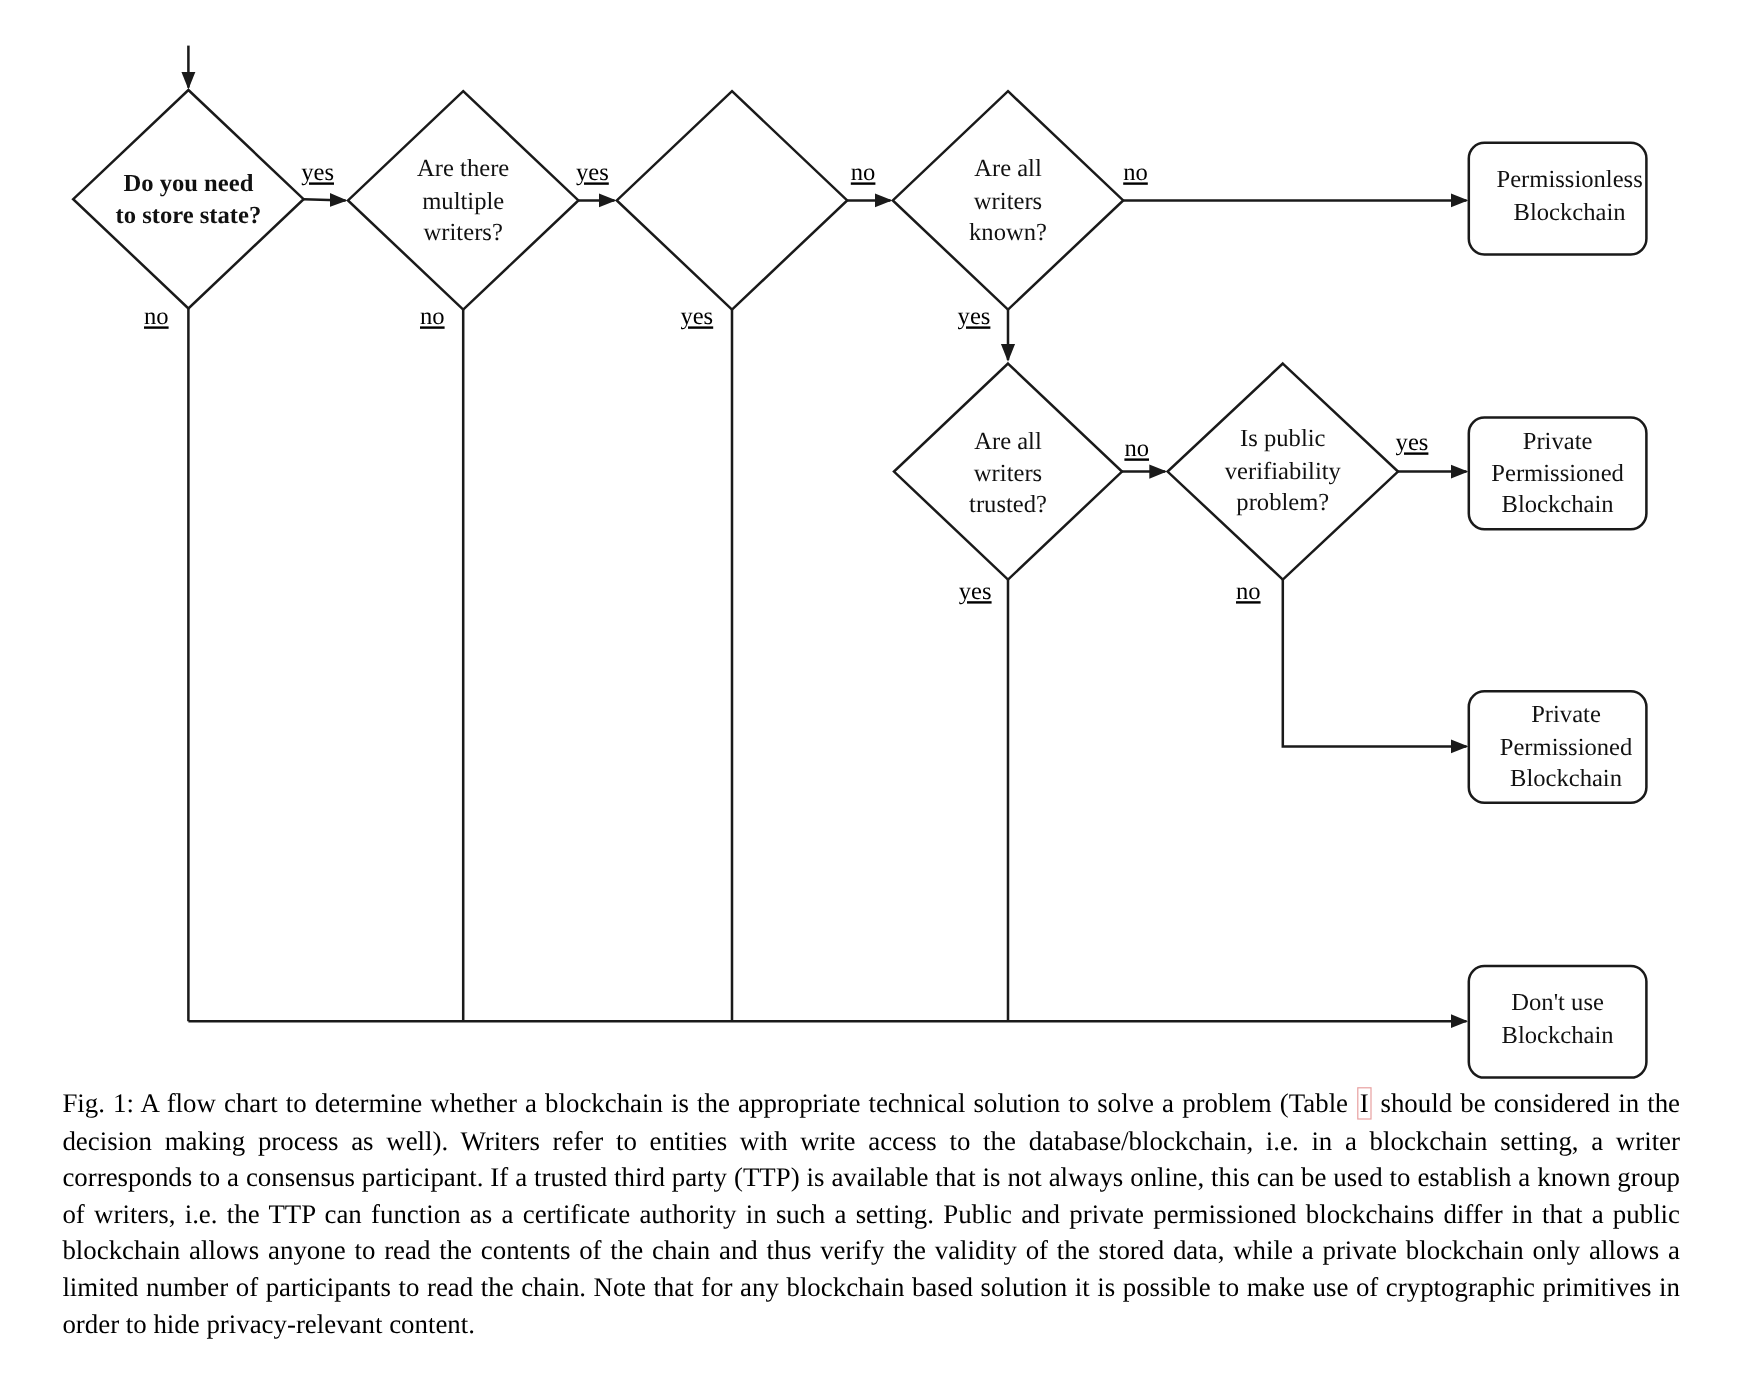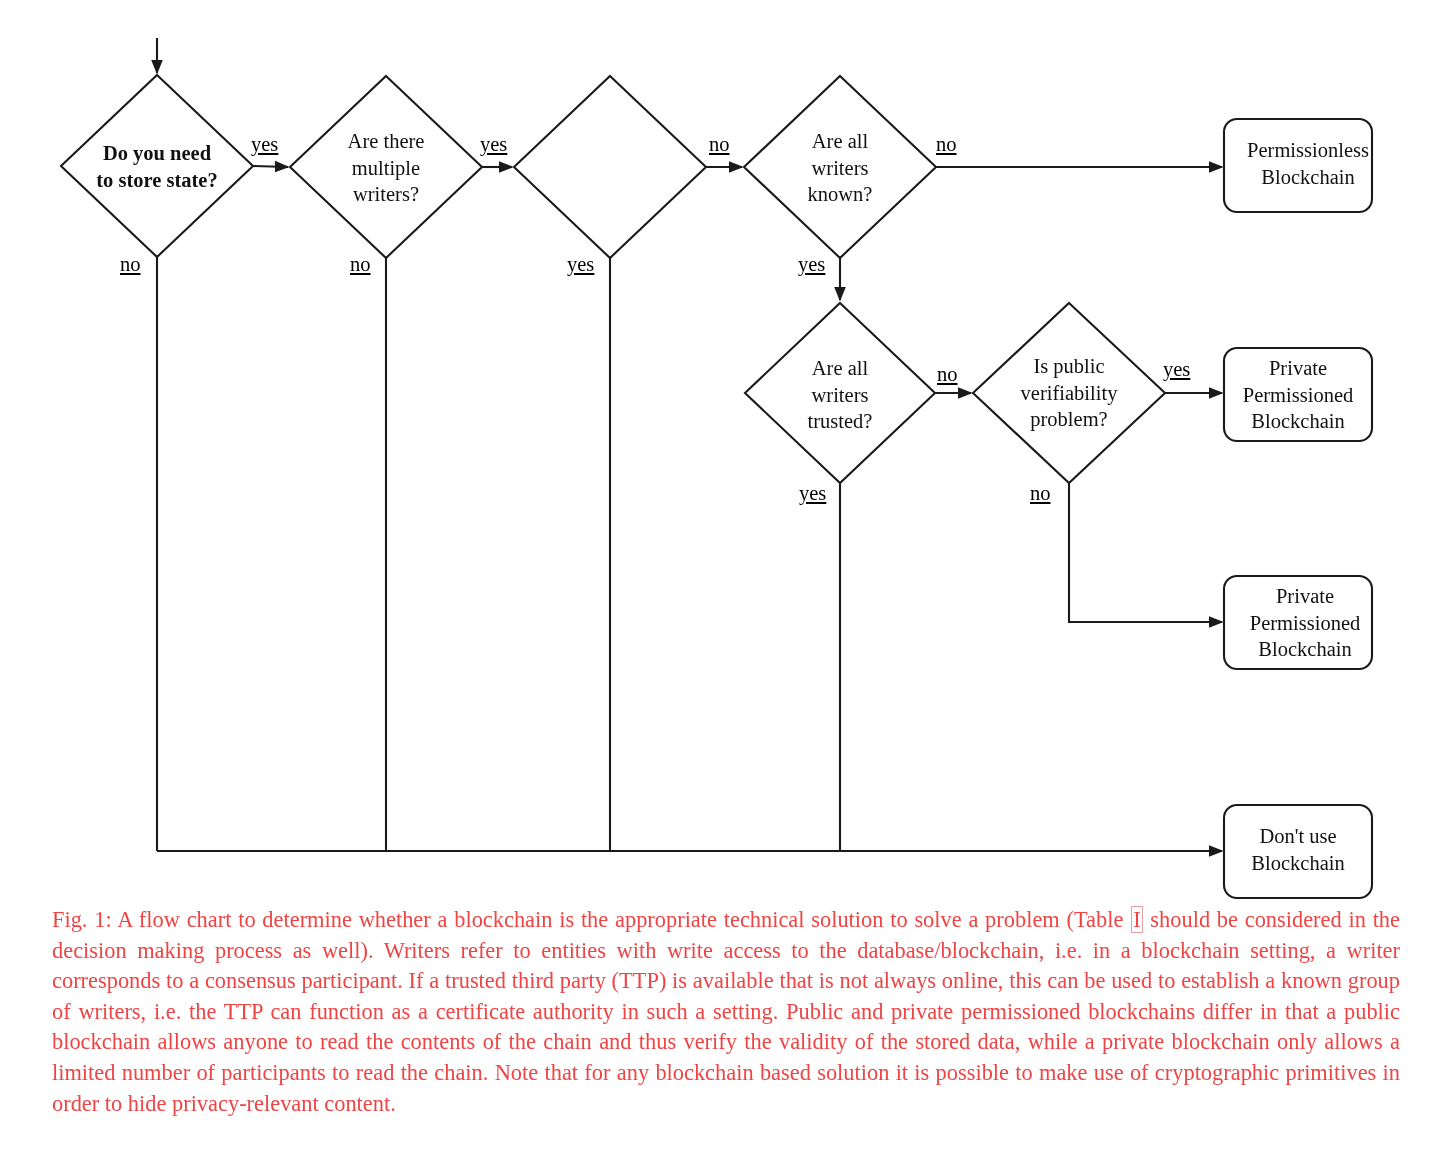--- a/index.html
+++ b/index.html
@@ -51,21 +51,21 @@
   #caption {
     position: absolute;
     left: 52px;
     top: 905px;
     width: 1348px;
     font-size: 22.4px;
     line-height: 30.6px;
     text-align: justify;
     text-justify: inter-word;
     font-family: "Liberation Serif", "DejaVu Serif", serif;
-    color: #ef4444;
+    color: #000000;
   }
   .tablelink {
     border: 1px solid #e8a0a0;
     padding: 0 1px;
     margin: 0 1px;
   }
 </style>
 </head>
 <body>
 

